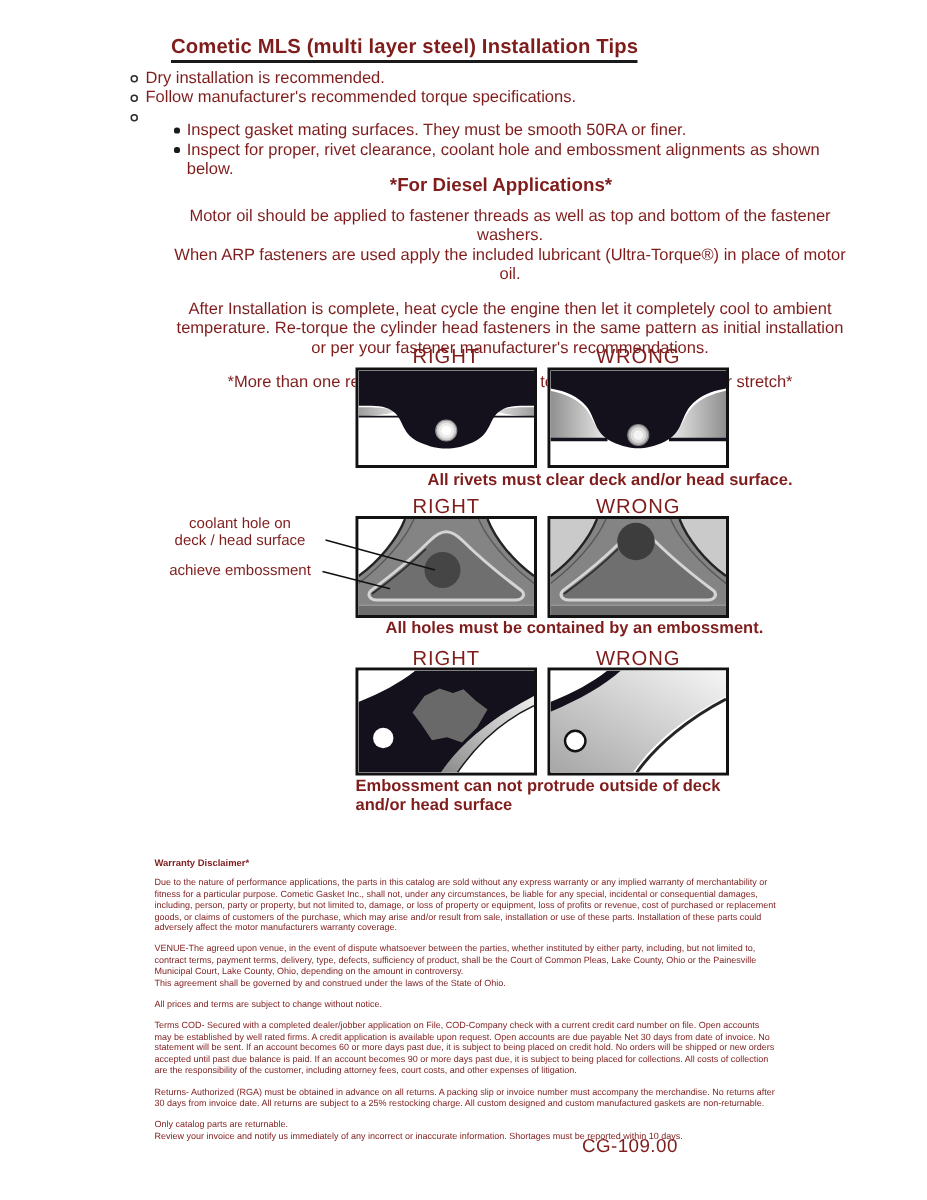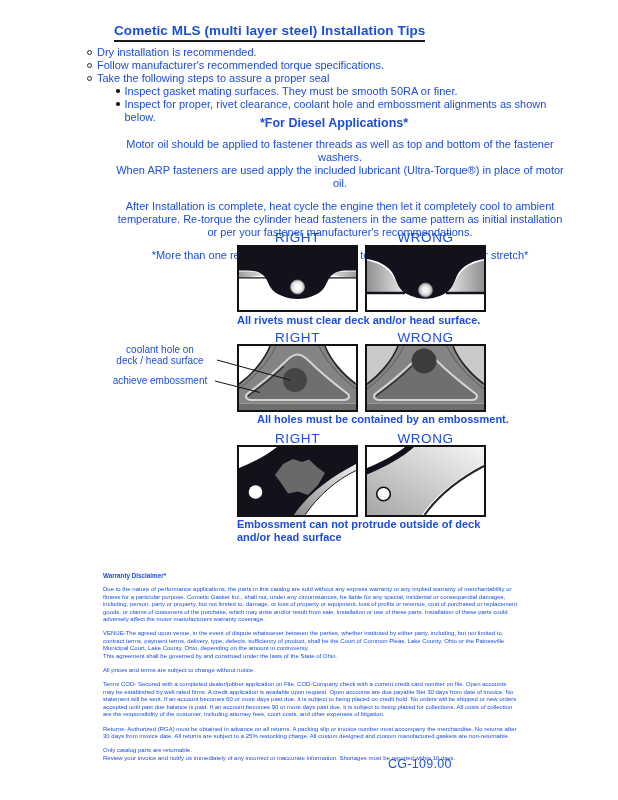--- a/index.html
+++ b/index.html
@@ -1,17 +1,17 @@
 <!DOCTYPE html>
 <html><head>
 <meta charset="utf-8">
 <style>
   html,body{margin:0;padding:0;background:#ffffff;}
   .page{position:relative;width:618px;height:800px;background:#fff;overflow:hidden;
-        font-family:"Liberation Sans",sans-serif;color:#1d4ed8;}
+        font-family:"Liberation Sans",sans-serif;color:#7f1d1d;}
 
   .title{position:absolute;left:114px;top:23px;font-size:13.5px;font-weight:bold;
          border-bottom:2px solid #1a1a1a;padding-bottom:2px;letter-spacing:0.1px;}
 
   .tips{position:absolute;left:87px;top:46px;font-size:11px;line-height:13px;width:470px;}
   .tip{display:flex;align-items:flex-start;}
   .tip.l2{margin-left:29px;}
   .m{display:inline-block;width:3.5px;height:3.5px;border-radius:50%;flex:0 0 auto;
      margin:4.2px 5px 0 0;}
   .m.ring{border:1px solid #2a2a2a;width:3px;height:3px;}
@@ -52,21 +52,20 @@
     <div class="tip l1">
         <span class="m ring"></span>
         <span>Dry installation is recommended.</span>
       </div>
     <div class="tip l1">
         <span class="m ring"></span>
         <span>Follow manufacturer's recommended torque specifications.</span>
       </div>
     <div class="tip l1">
         <span class="m ring"></span>
-        <span>Take the following steps to assure a proper seal</span>
       </div>
     <div class="tip l2">
         <span class="m dot"></span>
         <span>Inspect gasket mating surfaces.  They must be smooth 50RA or finer.</span>
       </div>
     <div class="tip l2">
         <span class="m dot"></span>
         <span>Inspect for proper, rivet clearance, coolant hole and embossment alignments as shown below.</span>
       </div>
   </div>
@@ -125,21 +124,21 @@
         <path d="M0 13.5 C9 15.5 17 18.5 23 25 C28 30.5 29 38 36 43.5 L36 45.5 H0 Z" fill="url(#wL2)"></path>
         <path d="M117 13.5 C108 15.5 100 18.5 94 25 C89 30.5 88 38 81 43.5 L81 45.5 H117 Z" fill="url(#wR2)"></path>
         <path d="M0 46 H38 M79 46 H117" stroke="#15111d" stroke-width="2.4"></path>
         <path d="M0 0 H117 V12 C106 14 99 17 93 24 C87 31 88 42 76 47.5 C69 50.8 63.5 51.8 58.5 51.8 C53.5 51.8 48 50.8 41 47.5 C29 42 30 31 24 24 C18 17 11 14 0 12 Z" fill="#14101c"></path>
         <circle cx="58.5" cy="43" r="7" fill="#b8b8b8" stroke="#7e7e7e" stroke-width="0.8"></circle>
         <circle cx="58.5" cy="43" r="5.2" fill="#dddddd"></circle>
         <circle cx="58.5" cy="43" r="3.2" fill="#f4f4f4"></circle>
       </svg>
     </div>
 
-    <div class="caption" style="top:85px;">All rivets must clear deck and/or head surface.</div>
+    <div class="caption" style="top:85px;margin-left:48px;">All rivets must clear deck and/or head surface.</div>
 
     <div class="dlabel" style="left:237px;top:101px;">RIGHT</div>
     <div class="dlabel" style="left:365px;top:101px;">WRONG</div>
 
     <div class="sidelabels" style="top:116px;">coolant hole on
 deck / head surface</div>
     <div class="sidelabels" style="top:147px;">achieve embossment</div>
 
     <div class="dbox r2" style="left:237px;top:115px;">
       <svg viewBox="0 0 117 64">

